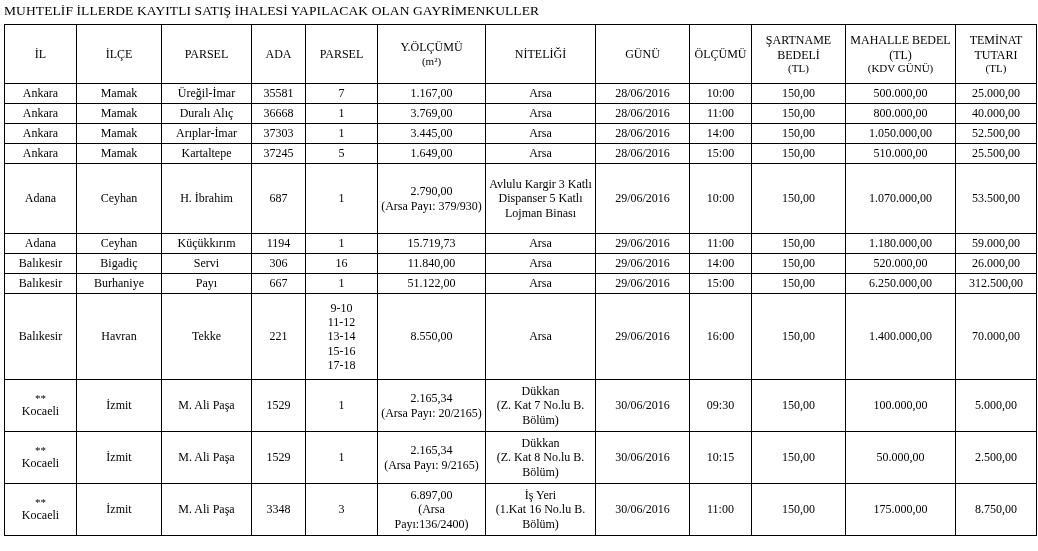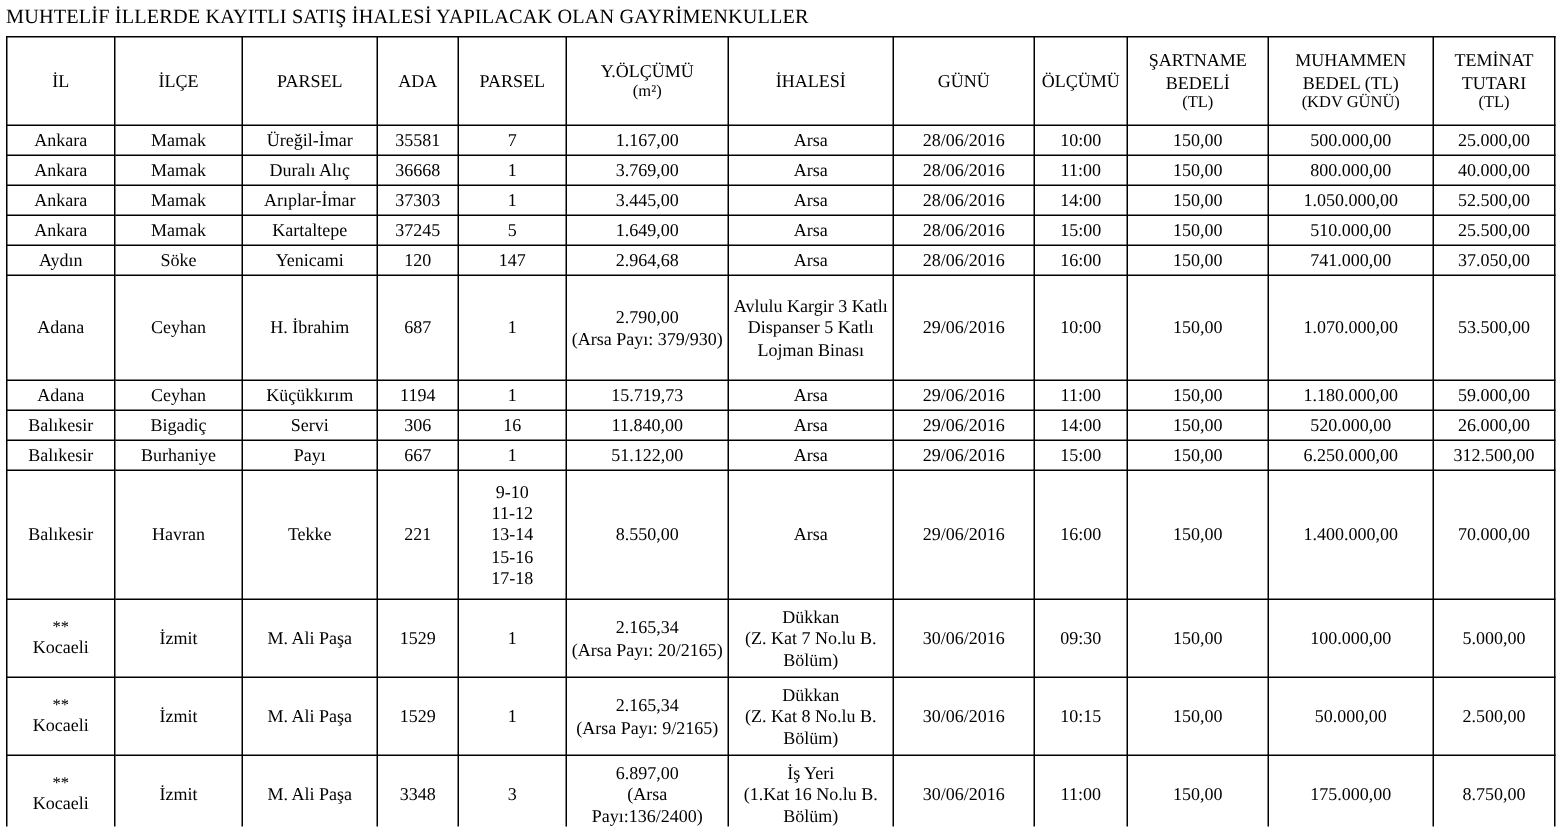--- a/index.html
+++ b/index.html
@@ -121,37 +121,37 @@
         </th>
         <th>
           <span class="hl">PARSEL</span>
           <span class="sub"></span>
         </th>
         <th>
           <span class="hl">Y.ÖLÇÜMÜ</span>
           <span class="sub">(m²)</span>
         </th>
         <th>
-          <span class="hl">İHALESİ</span>
+          <span class="hl">NİTELİĞİ</span>
           <span class="sub"></span>
         </th>
         <th>
           <span class="hl">GÜNÜ</span>
           <span class="sub"></span>
         </th>
         <th>
           <span class="hl">ÖLÇÜMÜ</span>
           <span class="sub"></span>
         </th>
         <th>
           <span class="hl">ŞARTNAME BEDELİ</span>
           <span class="sub">(TL)</span>
         </th>
         <th>
-          <span class="hl">MUHAMMEN BEDEL (TL)</span>
+          <span class="hl">MAHALLE BEDEL (TL)</span>
           <span class="sub">(KDV GÜNÜ)</span>
         </th>
         <th>
           <span class="hl">TEMİNAT TUTARI</span>
           <span class="sub">(TL)</span>
         </th>
       </tr>
     </thead>
     <tbody id="table-body">
         <tr>
@@ -202,34 +202,20 @@
           <td>Kartaltepe</td>
           <td>37245</td>
           <td>5</td>
           <td>1.649,00</td>
           <td>Arsa</td>
           <td>28/06/2016</td>
           <td>15:00</td>
           <td>150,00</td>
           <td>510.000,00</td>
           <td>25.500,00</td>
-        </tr>
-        <tr>
-          <td>Aydın</td>
-          <td>Söke</td>
-          <td>Yenicami</td>
-          <td>120</td>
-          <td>147</td>
-          <td>2.964,68</td>
-          <td>Arsa</td>
-          <td>28/06/2016</td>
-          <td>16:00</td>
-          <td>150,00</td>
-          <td>741.000,00</td>
-          <td>37.050,00</td>
         </tr>
         <tr style="height: 70px;">
           <td>Adana</td>
           <td>Ceyhan</td>
           <td>H. İbrahim</td>
           <td>687</td>
           <td>1</td>
           <td class="multiline">2.790,00
 (Arsa Payı: 379/930)</td>
           <td>Avlulu Kargir 3 Katlı Dispanser 5 Katlı Lojman Binası</td>

